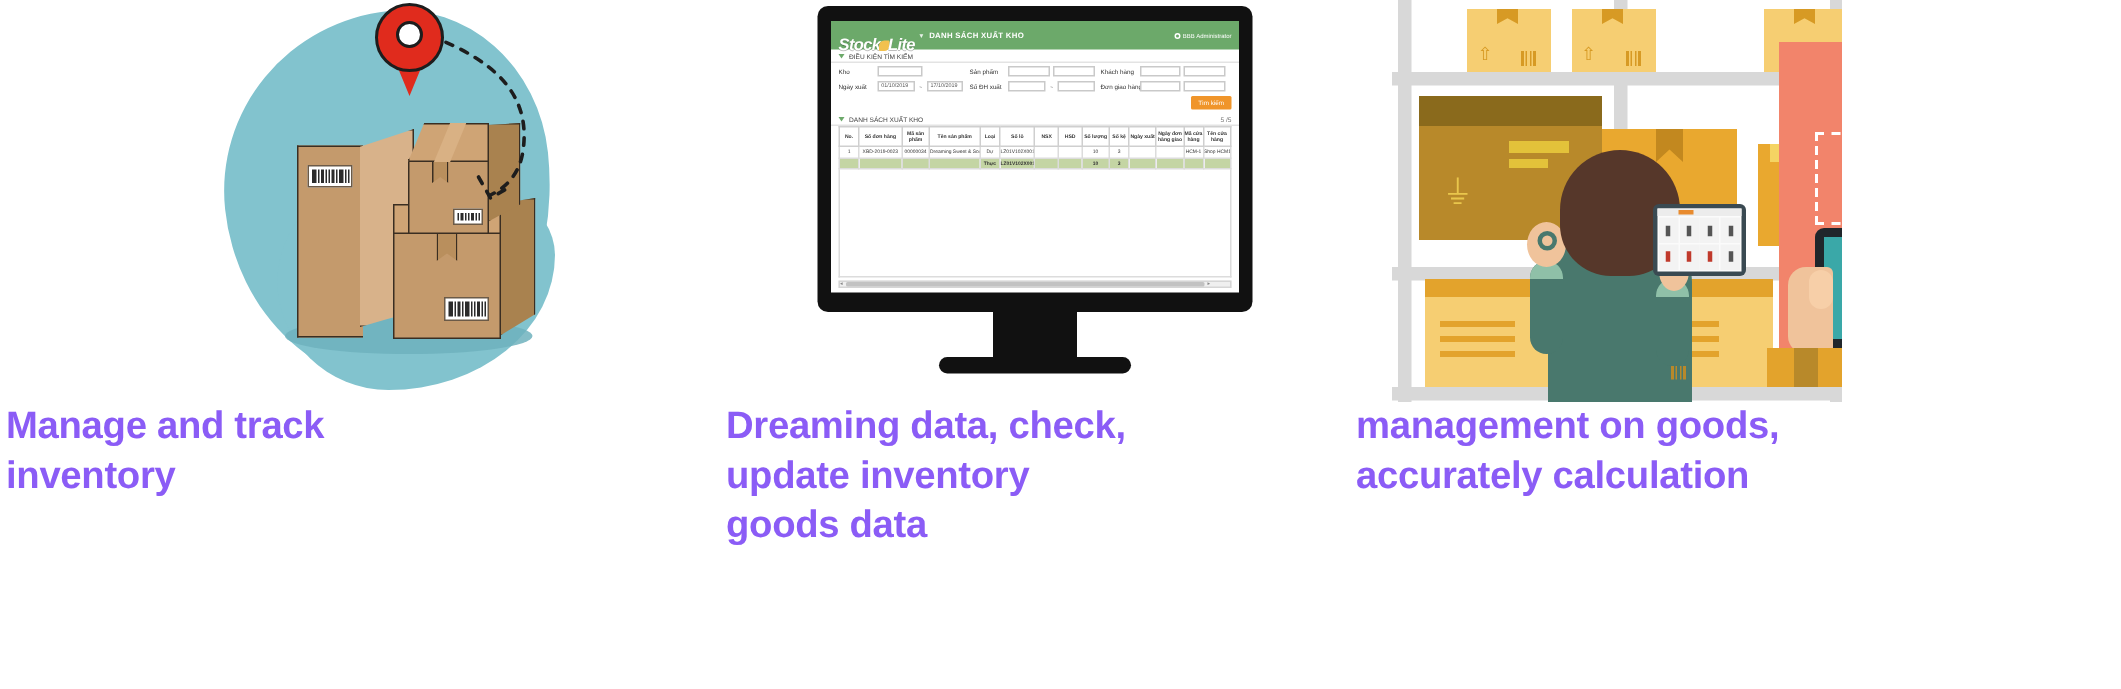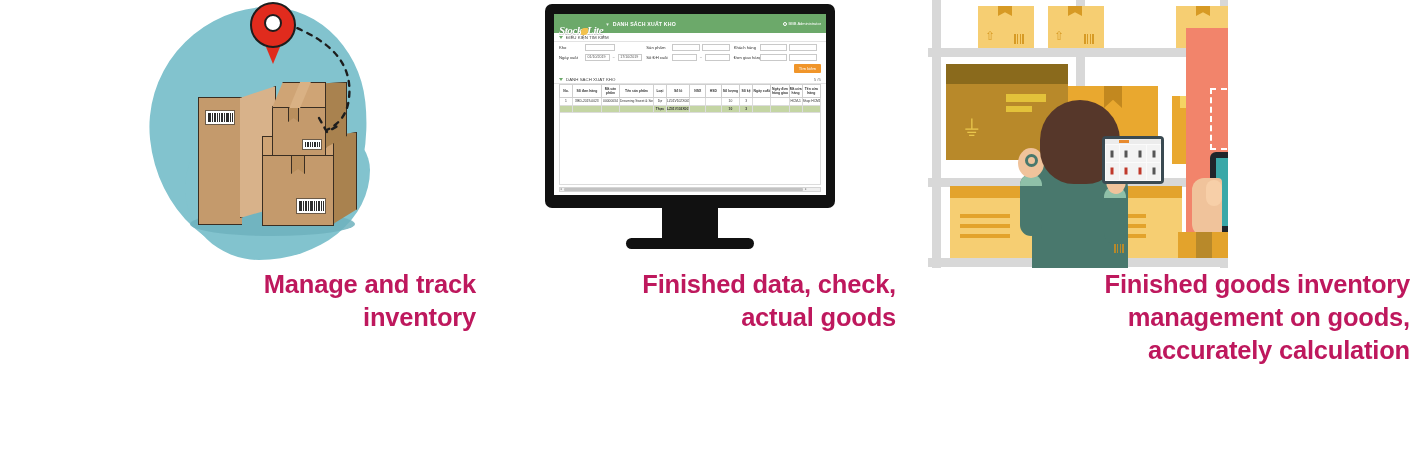--- a/index.html
+++ b/index.html
@@ -25,23 +25,23 @@
     align-items: center;
   }
   .art {
     position: relative;
     width: 100%;
     height: 268px;
     overflow: hidden;
   }
   .caption {
     width: 100%;
-    text-align: right;
+    text-align: left;
     font-weight: bold;
-    color: #be185d;
+    color: #8b5cf6;
     font-size: 25.5px;
     line-height: 33px;
     letter-spacing: -0.2px;
     padding: 0 4px;
   }
 
   
   #feat-1 { left: 0; width: 480px; }
   #feat-1 .caption { font-size: 25.5px; }
   .blob {
@@ -249,21 +249,21 @@
 
   .app-header {
     background: #6ca96a;
     height: 19px;
     display: flex;
     align-items: center;
     padding: 0 5px;
     flex: 0 0 auto;
   }
   .app-logo {
-    font-family: Liberation Serif, serif;
+    font-family: Liberation Sans, sans-serif;
     font-style: italic;
     font-weight: bold;
     color: #ffffff;
     font-size: 11px;
     letter-spacing: -0.4px;
     text-shadow: 0 1px 0 rgba(0,0,0,.25);
     white-space: nowrap;
     margin-top: 12px;
   }
   .logo-leaf {
@@ -664,22 +664,23 @@
             </div>
 
           </div>
         </div>
         <div class="monitor-neck"></div>
         <div class="monitor-base"></div>
       </div>
     </div>
 
     <div class="caption">
-      <div>Finished data, check,</div>
-      <div>actual goods</div>
+      <div>Dreaming data, check,</div>
+      <div>update inventory</div>
+      <div>goods data</div>
     </div>
   </section>
 
   <section class="feature" id="feat-3">
     <div class="art">
       <div class="wh">
 
         <div class="shelf-post" style="left:4px;"></div>
         <div class="shelf-post" style="left:148px;"></div>
         <div class="shelf-post" style="left:292px;"></div>
@@ -809,19 +810,18 @@
         <div class="bc-y" style="left:186px; top:244px;">
           <i style="height:9px; background:#b8892a"></i>
             <i style="height:9px; background:#b8892a"></i>
             <i style="height:9px; background:#b8892a"></i>
             <i style="height:9px; background:#b8892a"></i>
         </div>
       </div>
     </div>
 
     <div class="caption">
-      <div>Finished goods inventory</div>
       <div>management on goods,</div>
       <div>accurately calculation</div>
     </div>
   </section>
 
 </div>
 
 </body></html>

